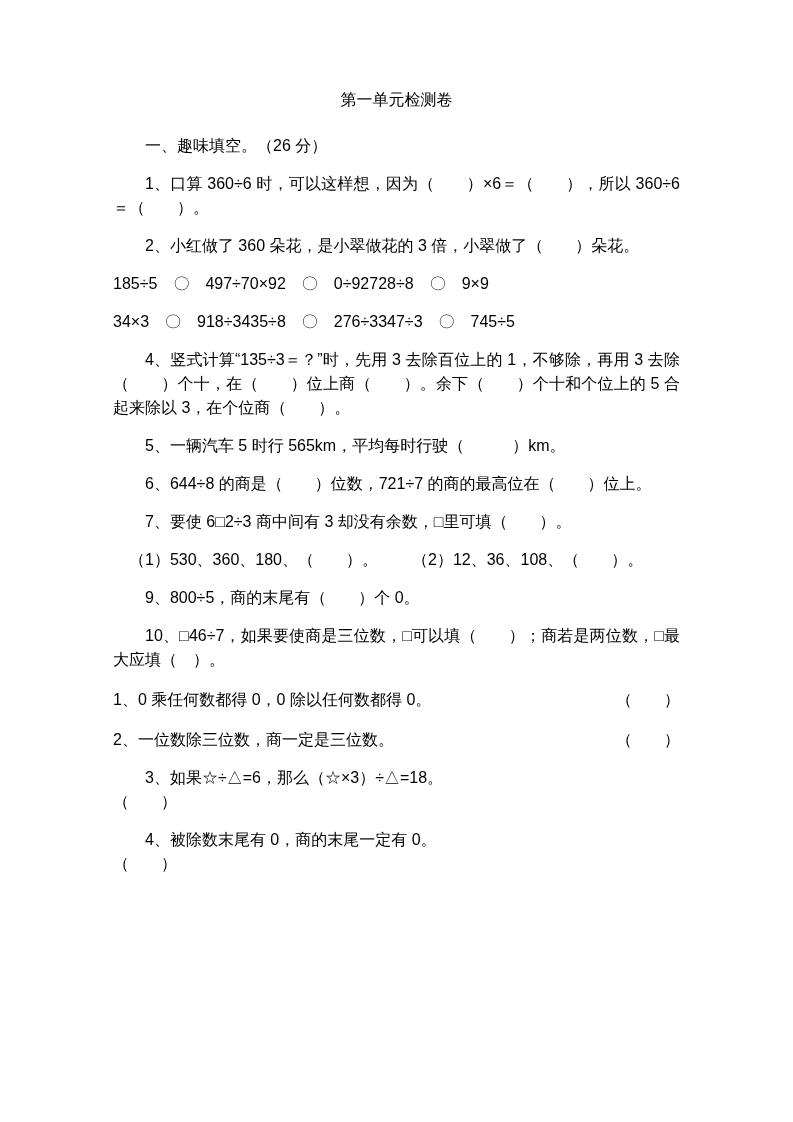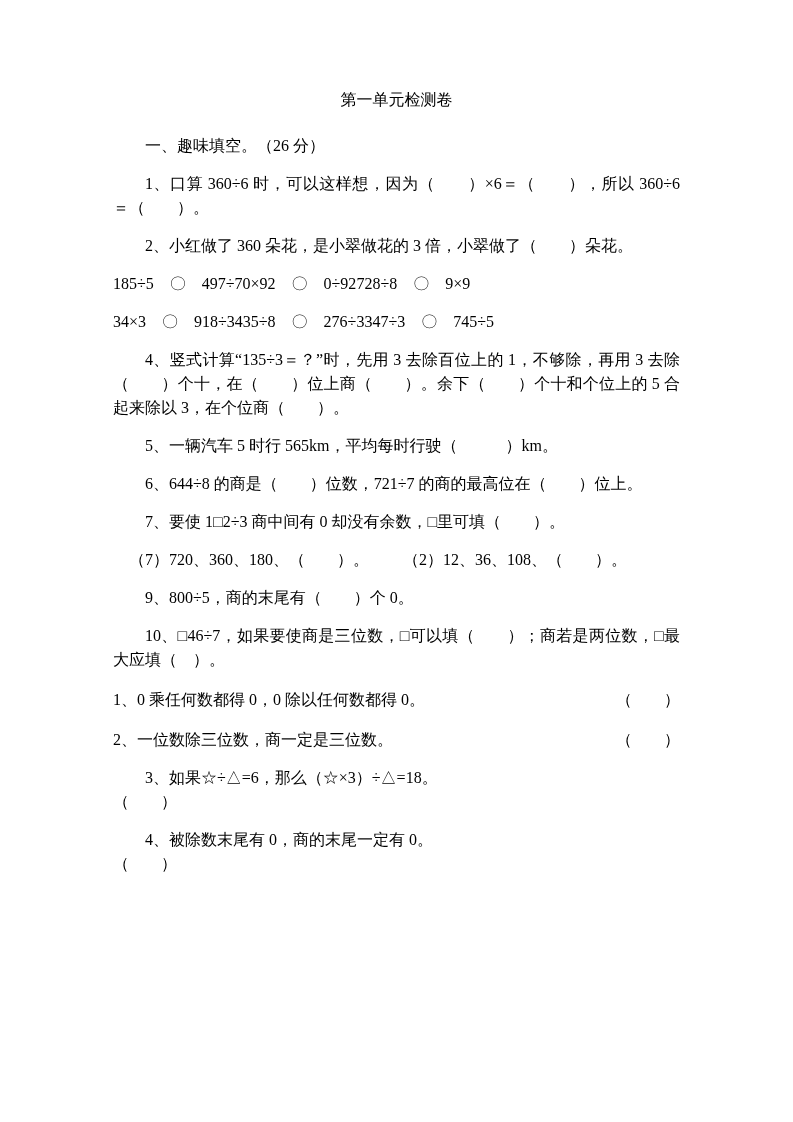--- a/index.html
+++ b/index.html
@@ -8,21 +8,21 @@
     background: #ffffff;
   }
   .page {
     position: relative;
     width: 793px;
     height: 1122px;
     box-sizing: border-box;
     background: #ffffff;
     color: #000000;
     padding: 88px 113px 25px 113px;
-    font-family: Liberation Serif, serif;
+    font-family: Liberation Sans, sans-serif;
     font-size: 16px;
     line-height: 24px;
     overflow: hidden;
   }
   .title {
     font-size: 16px;
     font-weight: normal;
     text-align: center;
     margin: 0 0 22px 0;
     line-height: 24px;
@@ -82,25 +82,25 @@
     <span>435÷8　〇　276÷3</span>
     <span>347÷3　〇　745÷5</span>
   </div>
 
   <p class="para">4、竖式计算“135÷3＝？”时，先用 3 去除百位上的 1，不够除，再用 3 去除（　　）个十，在（　　）位上商（　　）。余下（　　）个十和个位上的 5 合起来除以 3，在个位商（　　）。</p>
 
   <p class="para">5、一辆汽车 5 时行 565km，平均每时行驶（　　　）km。</p>
 
   <p class="para">6、644÷8 的商是（　　）位数，721÷7 的商的最高位在（　　）位上。</p>
 
-  <p class="para">7、要使 1□2÷3 商中间有 0 却没有余数，□里可填（　　）。</p>
+  <p class="para">7、要使 6□2÷3 商中间有 3 却没有余数，□里可填（　　）。</p>
 
 
   <div class="sub-row">
-    <span>（7）720、360、180、（　　）。</span>
+    <span>（1）530、360、180、（　　）。</span>
     <span>（2）12、36、108、（　　）。</span>
   </div>
 
   <p class="para">9、800÷5，商的末尾有（　　）个 0。</p>
 
   <p class="para">10、□46÷7，如果要使商是三位数，□可以填（　　）；商若是两位数，□最大应填（　）。</p>
 
 
   <div class="tf-row">
     <span>1、0 乘任何数都得 0，0 除以任何数都得 0。</span>

